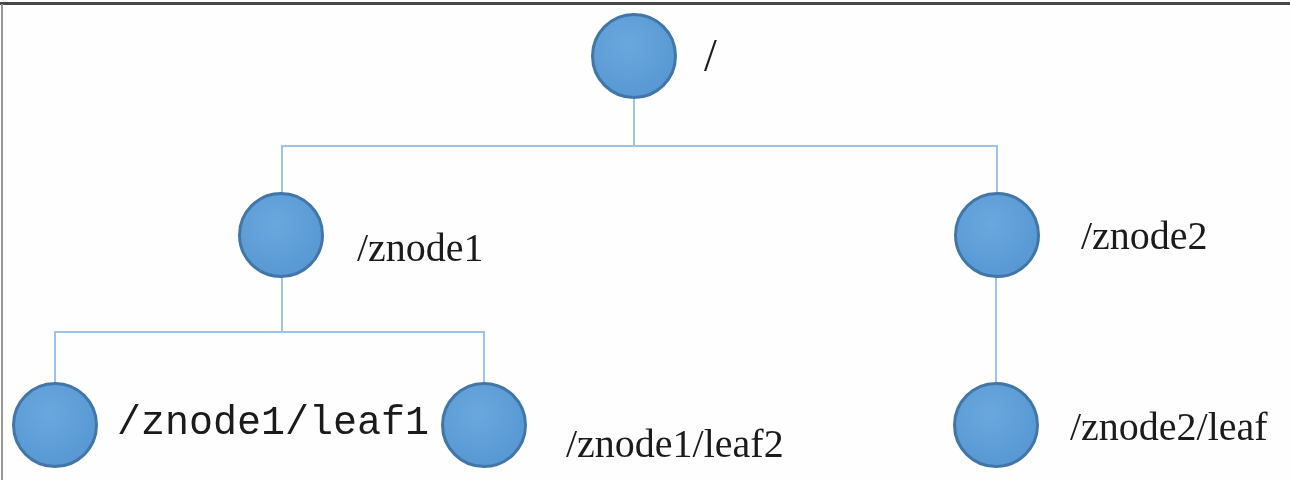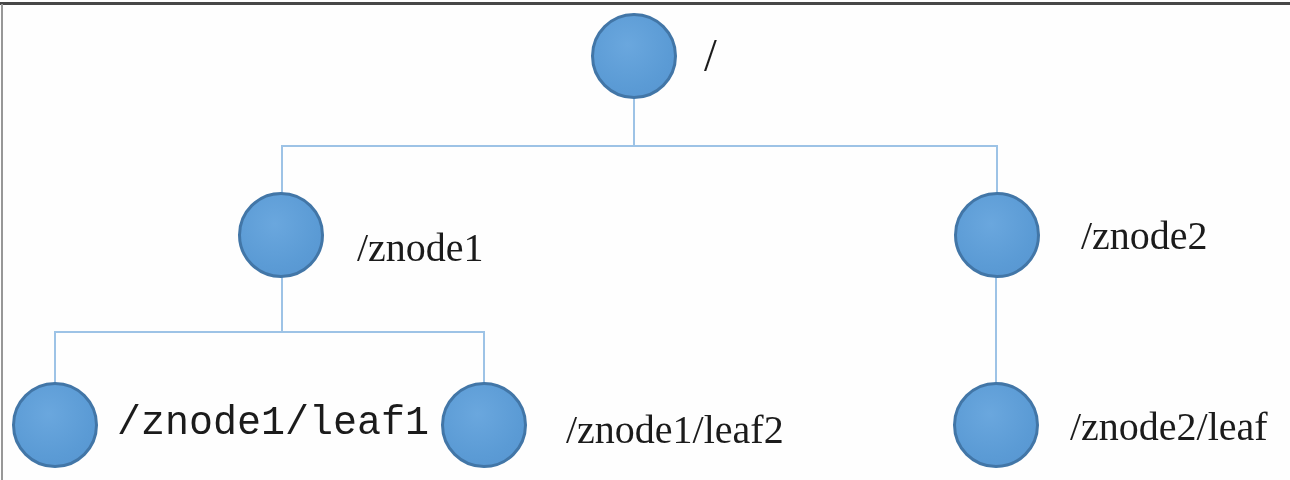--- a/index.html
+++ b/index.html
@@ -64,21 +64,21 @@
     position: absolute;
     color: #1b1b1b;
     font-size: 40px;
     line-height: 1;
     white-space: nowrap;
   }
   .t-root   { left: 704px;  top: 33px;  font-size: 46px; }
   .t-znode1 { left: 357px;  top: 212px; margin-top: 16px; }
   .t-znode2 { left: 1081px; top: 216px; text-align: right; }
   .t-leaf1  { left: 117px;  top: 404px; font-family: Liberation Mono, monospace; }
-  .t-leaf2  { left: 566px;  top: 410px; }
+  .t-leaf2  { left: 566px;  top: 424px; }
   .t-z2leaf { left: 1070px; top: 407px; }
 </style>
 </head>
 <body>
 
 <div class="stage">
 
   <div class="frame-top"></div>
   <div class="frame-left"></div>
 

